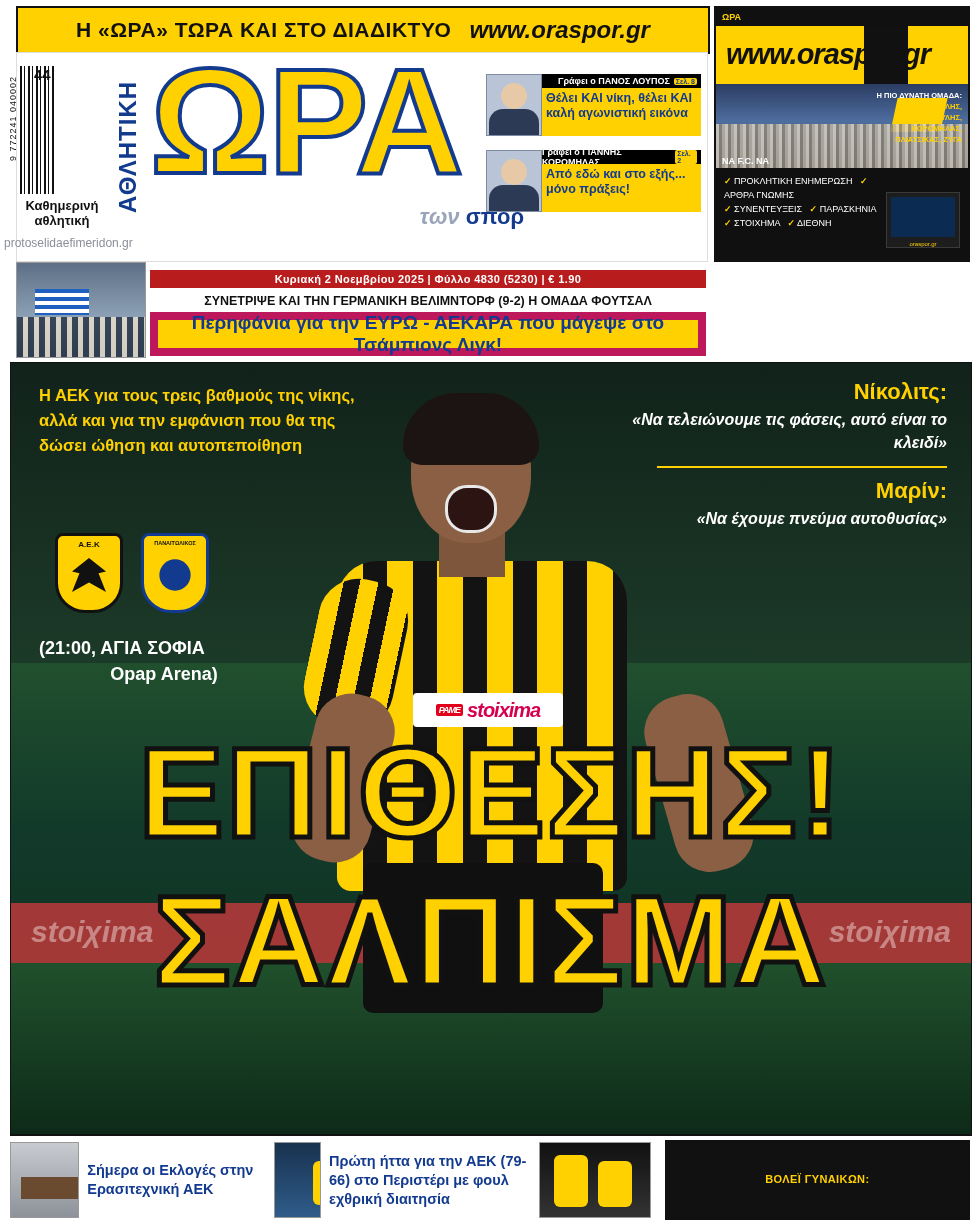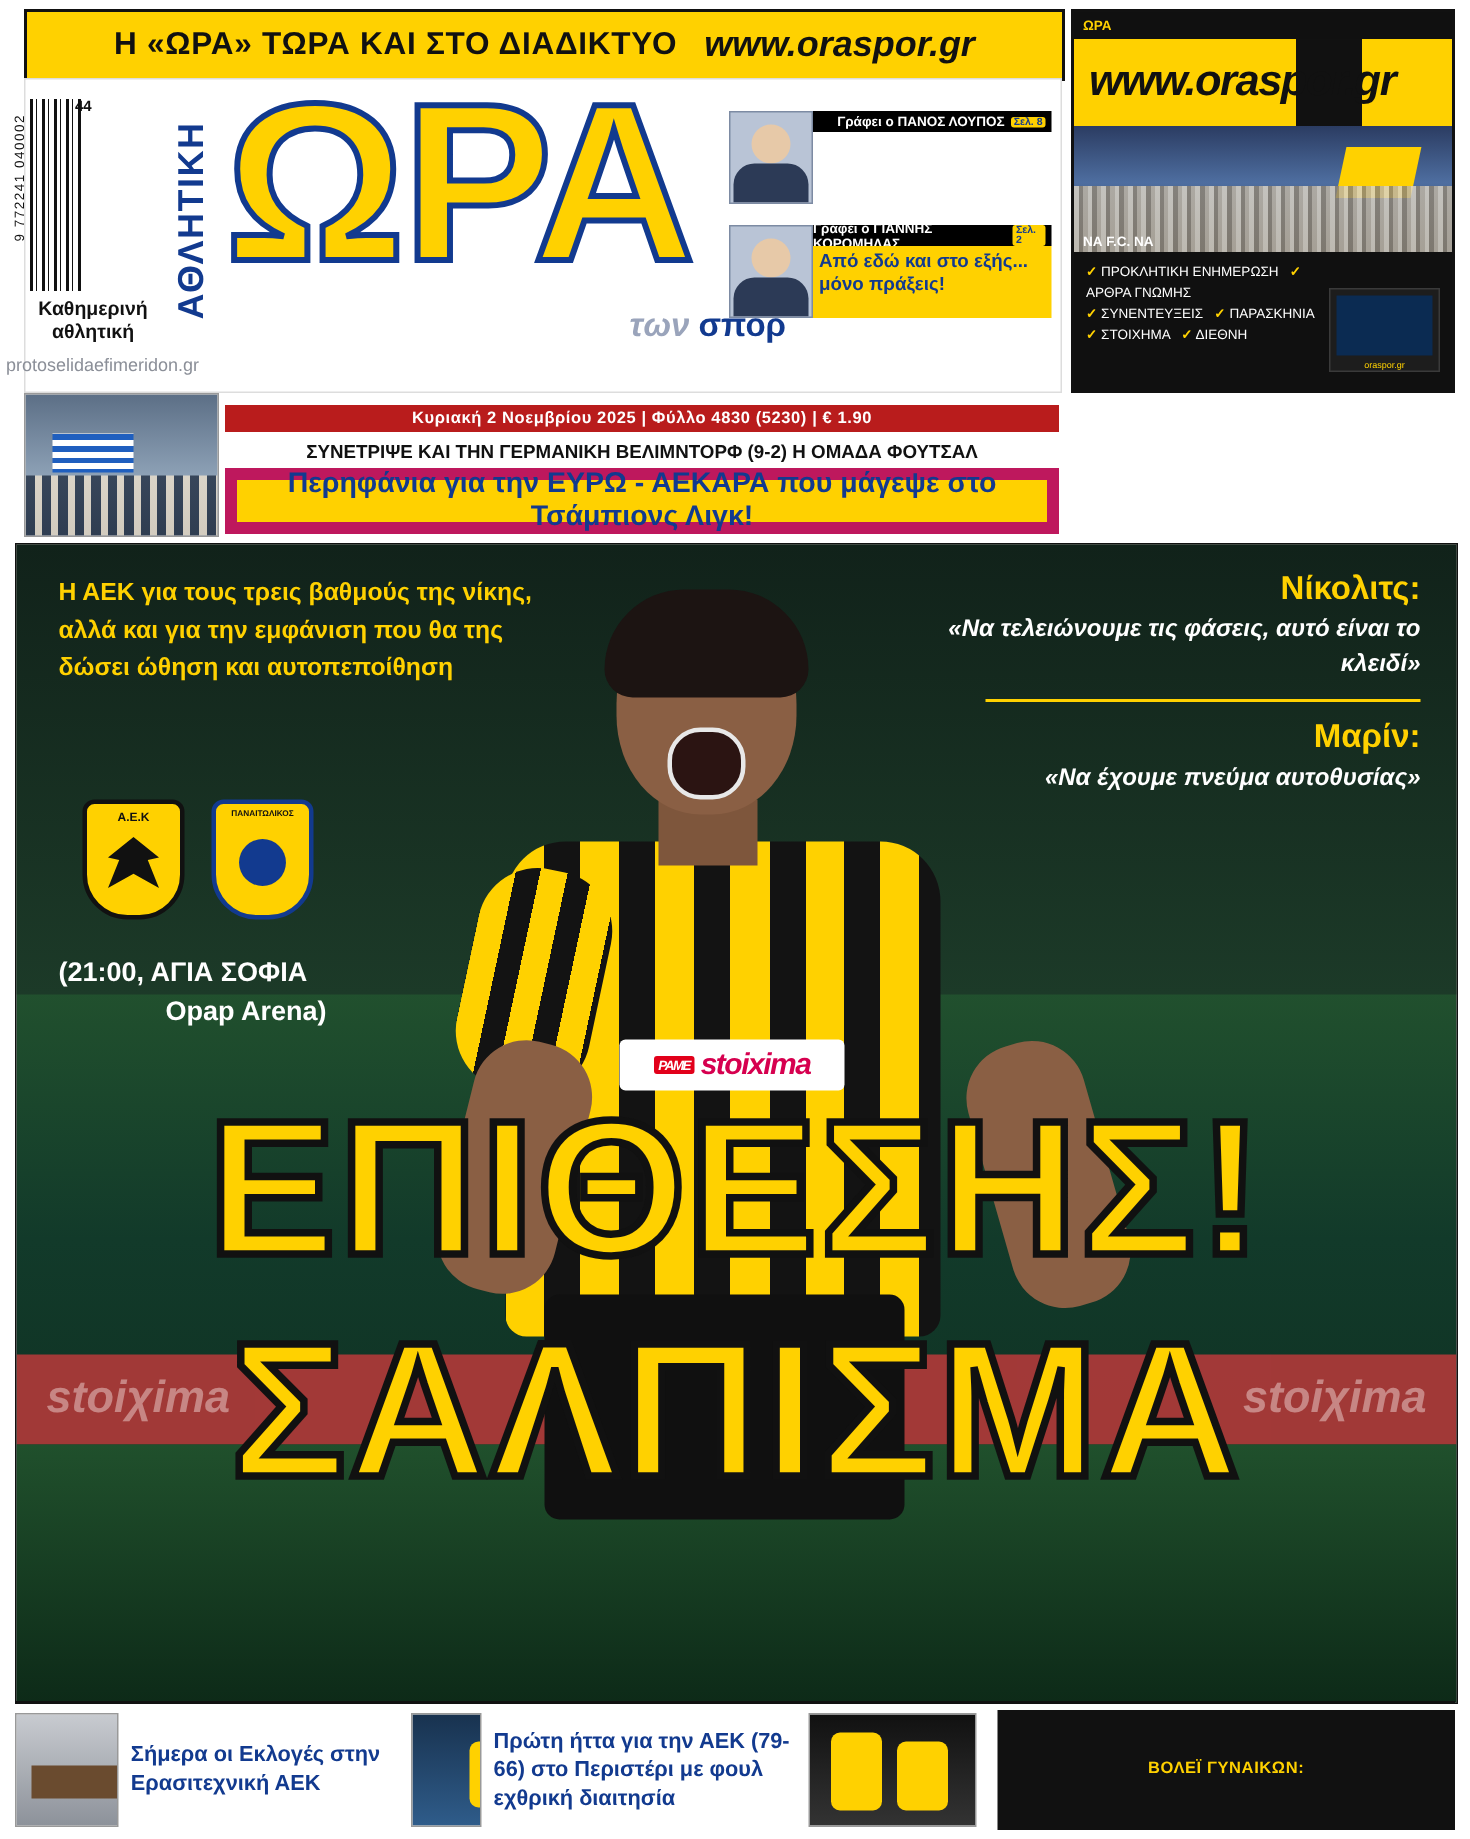--- a/index.html
+++ b/index.html
@@ -21,21 +21,21 @@
   .logo{position:absolute;left:150px;top:46px;width:360px;height:190px;}
   .logo .word{font-size:150px;line-height:150px;font-weight:bold;color:#ffd100;
               -webkit-text-stroke:4px #123a8f;text-stroke:4px #123a8f;letter-spacing:-2px;}
   .logo .sub{position:absolute;right:-14px;bottom:6px;font-size:22px;color:#123a8f;font-weight:bold;}
   .logo .sub i{color:#9aa4bb;font-style:italic;font-weight:bold;}
 
   .barcode{position:absolute;left:20px;top:66px;width:34px;height:128px;
            background:repeating-linear-gradient(90deg,#111 0 2px,#fff 2px 4px,#111 4px 5px,#fff 5px 8px);}
   .barcode-num{position:absolute;left:8px;top:76px;font-size:9px;color:#111;
                writing-mode:vertical-rl;transform:rotate(180deg);letter-spacing:1px;}
-  .bc-44{position:absolute;left:34px;top:66px;font-size:10px;color:#111;font-weight:bold;margin-left:16px;}
+  .bc-44{position:absolute;left:34px;top:66px;font-size:15px;color:#111;font-weight:bold;}
   .kath{position:absolute;left:10px;top:198px;width:104px;text-align:center;font-size:13px;
         font-weight:bold;color:#111;line-height:15px;}
   .watermark{position:absolute;left:4px;top:236px;font-size:12px;color:#8b8f98;}
 
   
   .col-box{position:absolute;width:215px;height:62px;}
   .col-box .ph{position:absolute;left:0;top:0;width:54px;height:60px;background:#b9c4d6;border:1px solid #7d8ba3;overflow:hidden;}
   .col-box .ph .head{position:absolute;left:14px;top:8px;width:26px;height:26px;border-radius:50%;background:#e7c9a8;}
   .col-box .ph .body{position:absolute;left:2px;top:34px;width:50px;height:26px;border-radius:14px 14px 0 0;background:#2c3a56;}
   .col-box .hdr{position:absolute;left:56px;top:0;right:0;height:14px;background:#000000;color:#fff;
@@ -182,20 +182,21 @@
 
   <div class="col-box" style="left:486px;top:74px;">
     <div class="ph">
         <div class="head"></div>
         <div class="body"></div>
       </div>
     <div class="hdr">
       <span>Γράφει ο ΠΑΝΟΣ ΛΟΥΠΟΣ</span>
       <span class="pg">Σελ. 8</span>
     </div>
+    <div class="body-txt">Θέλει ΚΑΙ νίκη, θέλει ΚΑΙ καλή αγωνιστική εικόνα</div>
   </div>
 
   <div class="col-box" style="left:486px;top:150px;">
     <div class="ph">
         <div class="head"></div>
         <div class="body"></div>
       </div>
     <div class="hdr">
       <span>Γράφει ο ΓΙΑΝΝΗΣ ΚΟΡΟΜΗΛΑΣ</span>
       <span class="pg">Σελ. 2</span>
@@ -205,20 +206,24 @@
 
   <div class="promo">
     <div class="tag">ΩΡΑ</div>
     <div class="yellowband"></div>
     <div class="blackcol"></div>
     <div class="site">www.oraspor.gr</div>
     <div class="photo">
       <div class="flag"></div>
       <div class="crowd"></div>
       <div class="cap">ΝΑ F.C. ΝΑ</div>
+    </div>
+    <div class="rightlist">
+      <div class="t">Η ΠΙΟ ΔΥΝΑΤΗ ΟΜΑΔΑ:</div>
+      <div>ΛΟΥΠΟΣ, ΓΩΛΗΣ, ΚΑΡΑΝΤΖΟΥΛΗΣ, ΚΟΡΟΜΗΛΑΣ, ΠΛΙΑΤΣΙΚΑΣ, ΖΥΓΑ</div>
     </div>
     <div class="checklist">
       <div><span>✓</span> <em style="font-style:normal">ΠΡΟΚΛΗΤΙΚΗ ΕΝΗΜΕΡΩΣΗ</em>
            &nbsp;&nbsp;<span>✓</span> <em style="font-style:normal">ΑΡΘΡΑ ΓΝΩΜΗΣ</em></div>
       <div><span>✓</span> <em style="font-style:normal">ΣΥΝΕΝΤΕΥΞΕΙΣ</em>
            &nbsp;&nbsp;<span>✓</span> <em style="font-style:normal">ΠΑΡΑΣΚΗΝΙΑ</em></div>
       <div><span>✓</span> <em style="font-style:normal">ΣΤΟΙΧΗΜΑ</em>
            &nbsp;&nbsp;<span>✓</span> <em style="font-style:normal">ΔΙΕΘΝΗ</em></div>
     </div>
     <div class="device">

